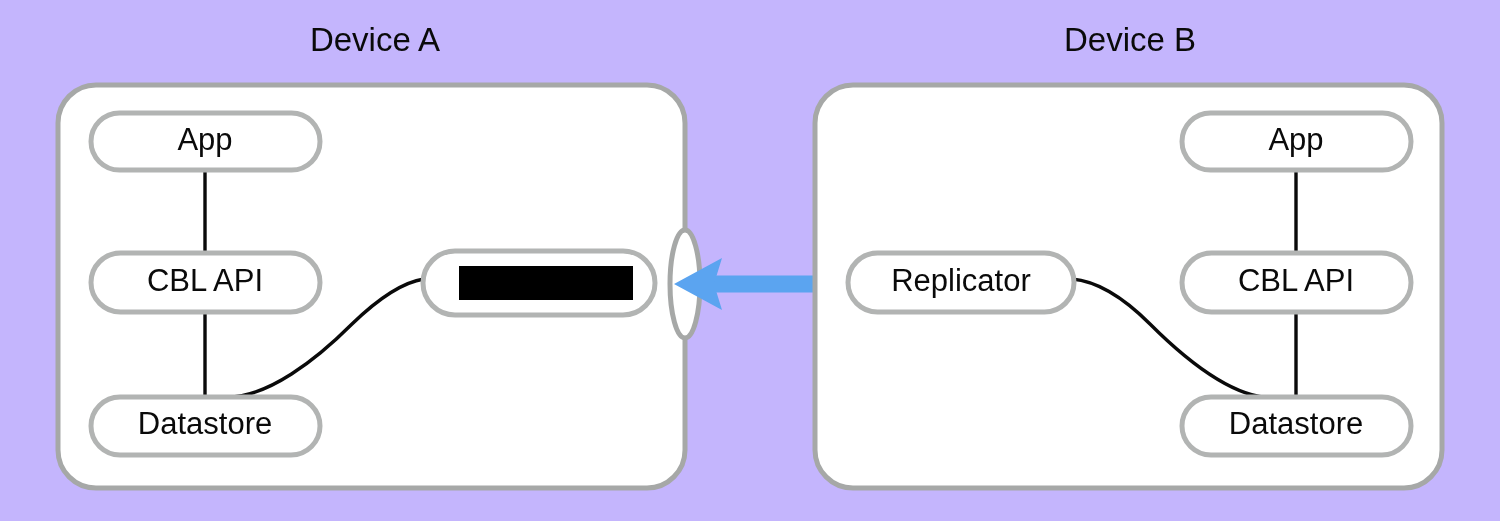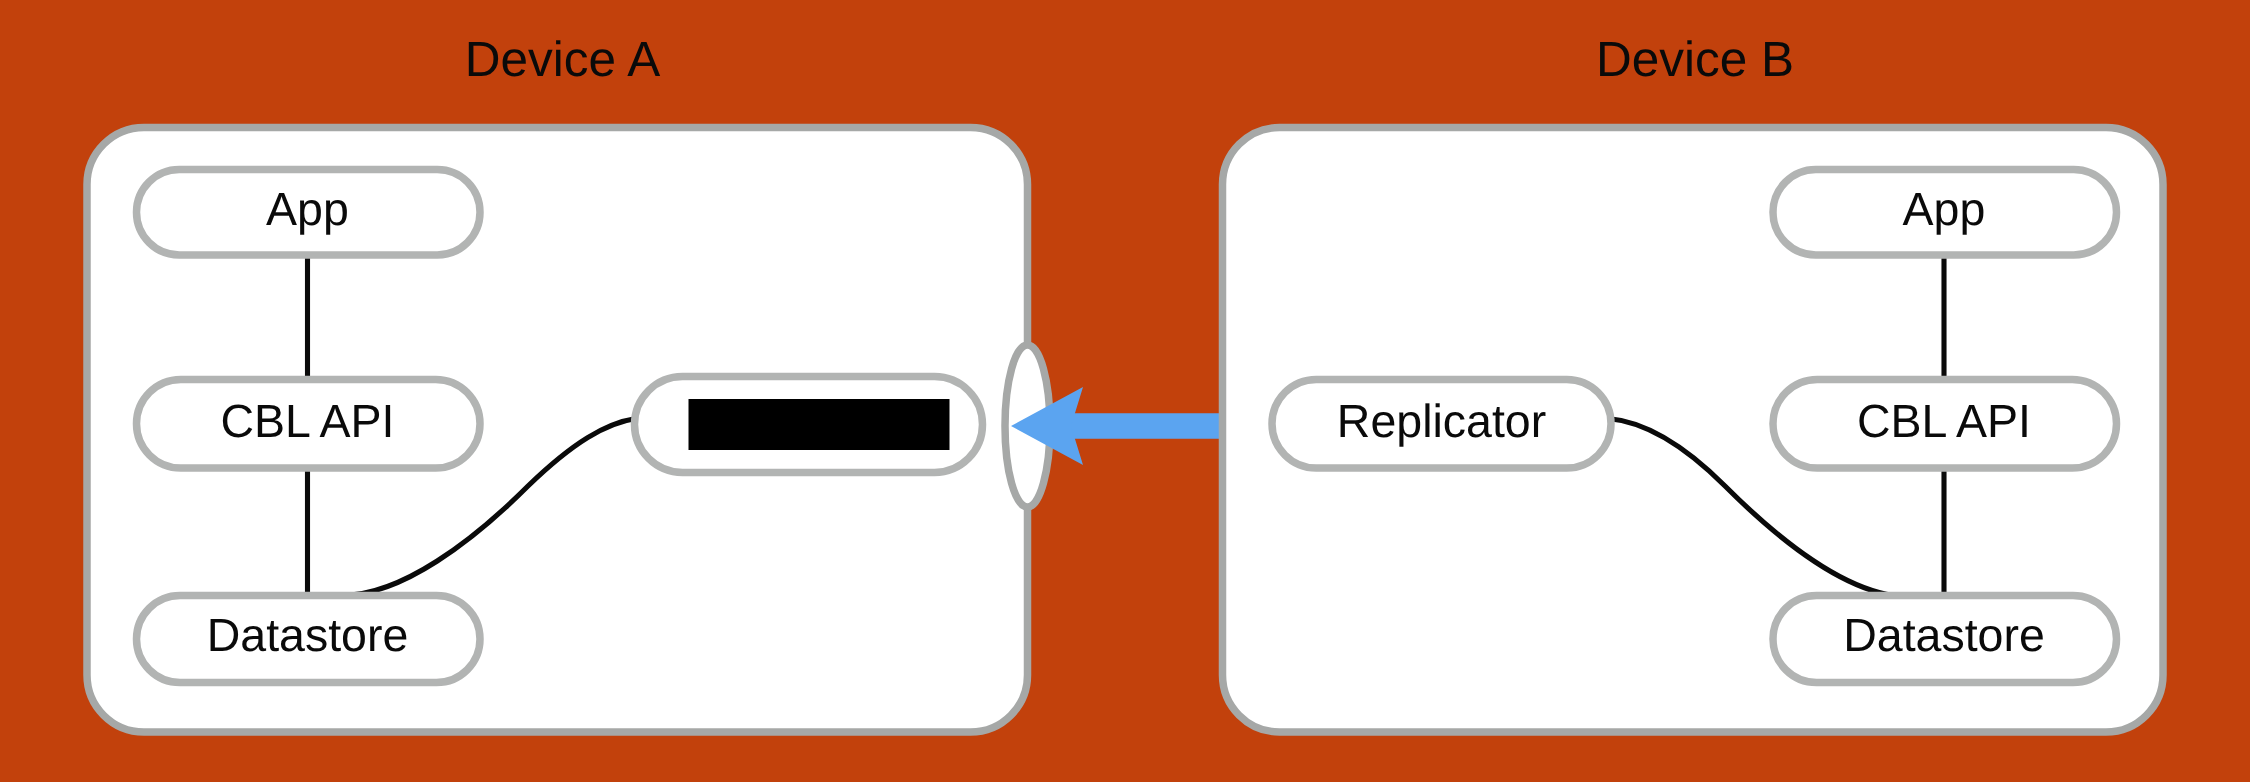--- a/index.html
+++ b/index.html
@@ -9,21 +9,21 @@
     background: #ffffff;
   }
   body {
     font-family: "Liberation Sans", sans-serif;
     -webkit-font-smoothing: antialiased;
   }
   #canvas {
     position: relative;
     width: 1500px;
     height: 521px;
-    background: #c2410c;
+    background: #c4b5fd;
     overflow: hidden;
   }
   #diagram-svg {
     position: absolute;
     top: 0;
     left: 0;
     width: 1500px;
     height: 521px;
     display: block;
   }

